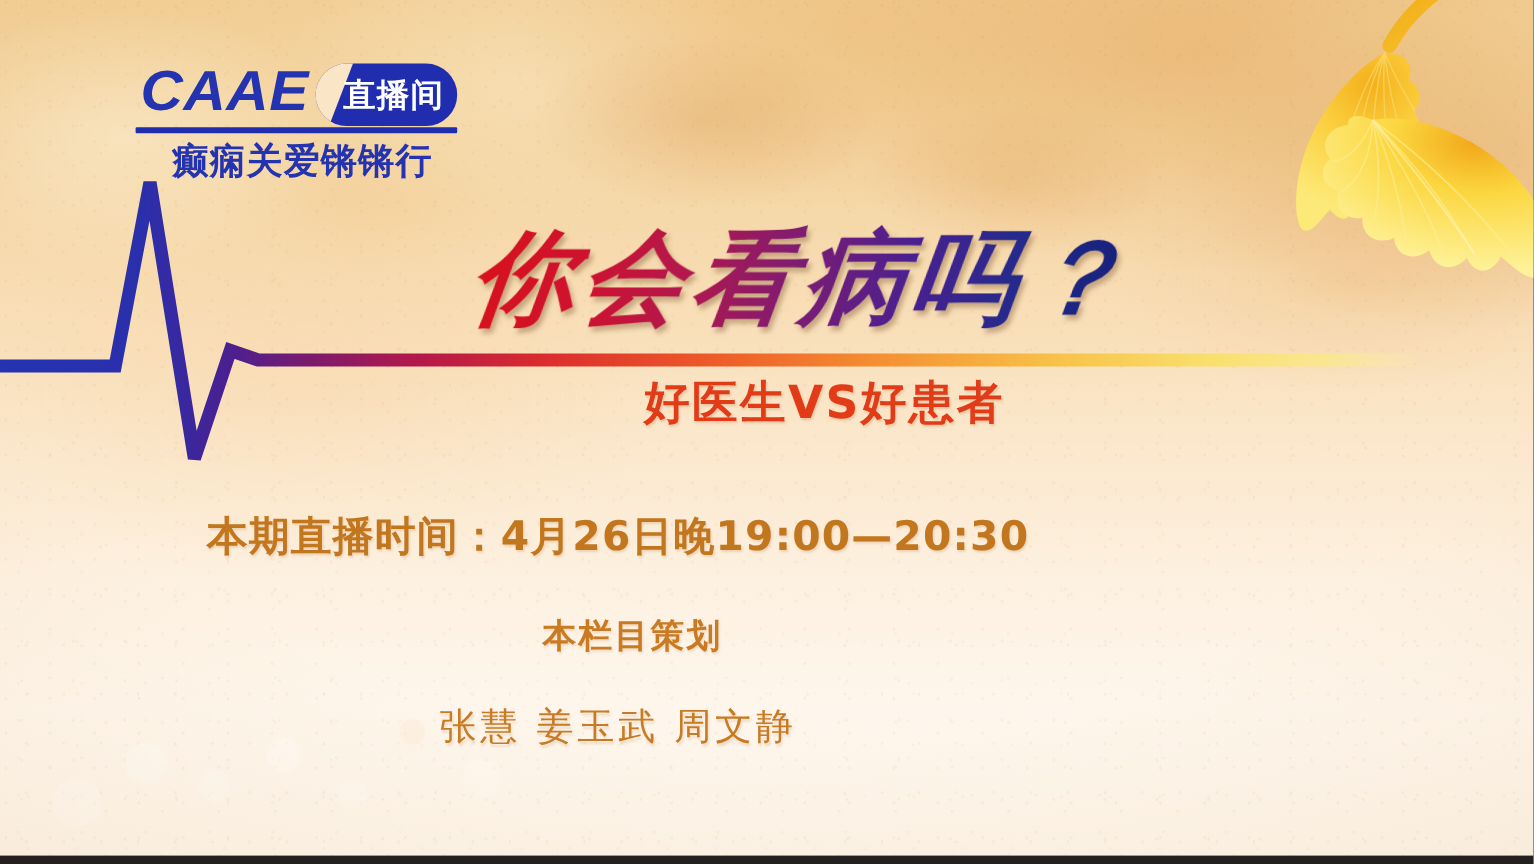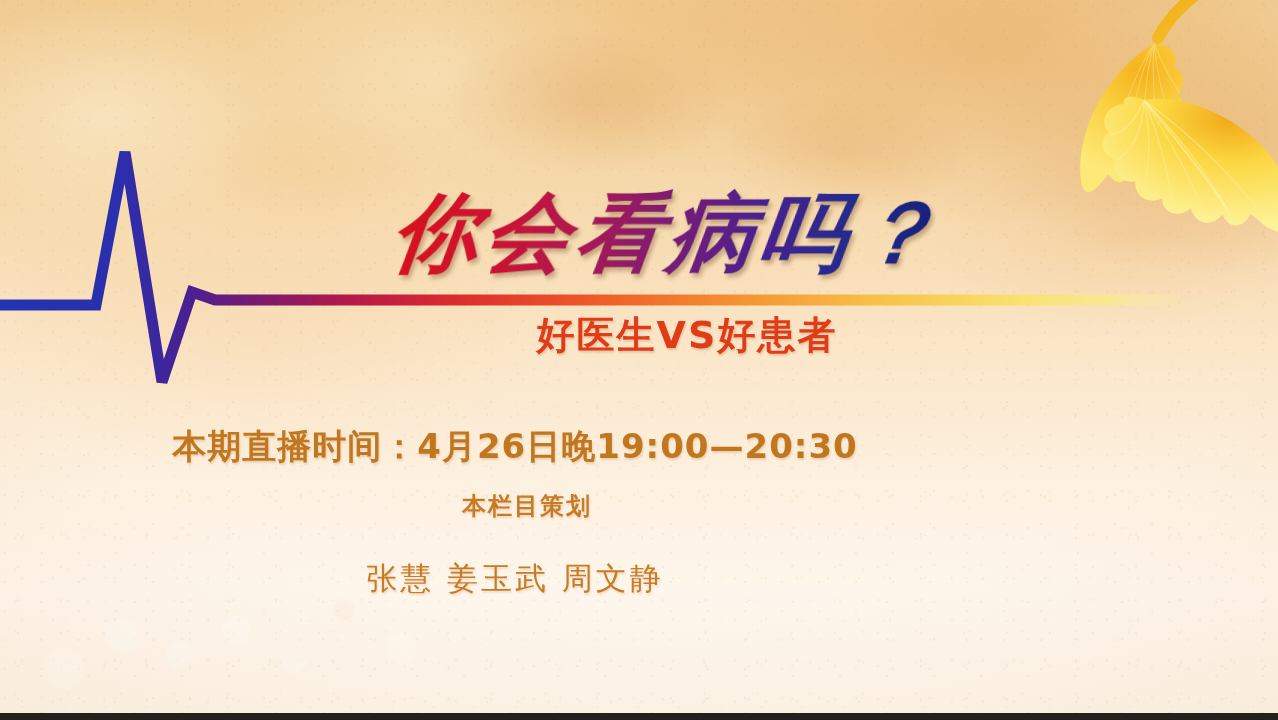--- a/index.html
+++ b/index.html
@@ -155,23 +155,23 @@
 
   
   .info{position:absolute;left:0;top:424px;width:1030px;text-align:center;}
   .info-time{
     font-family:"DejaVu Sans","Liberation Sans",sans-serif;
     font-size:34px;font-weight:700;letter-spacing:1px;
     color:#C2771F;
     text-shadow:1px 2px 2px rgba(160,100,40,.2);
   }
   .info-planner{
-    margin-top:20px;
-    font-family:"DejaVu Sans","Liberation Sans",sans-serif;
-    font-size:24px;font-weight:700;letter-spacing:2px;
+    margin-top:41px;
+    font-family:"DejaVu Sans","Liberation Sans",sans-serif;
+    font-size:28px;font-weight:700;letter-spacing:2px;
     color:#C97B23;
     text-shadow:1px 2px 2px rgba(160,100,40,.18);
     padding-left:24px;
   }
   .info-names{
     margin-top:36px;
     font-family:"DejaVu Sans","Liberation Sans",sans-serif;
     font-size:31px;font-weight:400;letter-spacing:3px;
     color:#C97B23;
     text-shadow:1px 2px 2px rgba(160,100,40,.18);
@@ -255,20 +255,30 @@
             <path d="M0,0 C18,32 30,66 38,96"></path>
           <path d="M0,0 C10,32 12,62 10,82"></path>
             <path d="M0,0 C2,30 -6,52 -20,62"></path>
           <path d="M0,0 C-6,22 -18,36 -30,38"></path>
         </g>
         <path d="M0,0 C24,24 58,56 96,102" stroke="#FFF8C8" stroke-width="2" opacity=".45" fill="none"></path>
       </g>
     </svg>
   </div>
 
+  <div class="logo">
+    <div class="logo-row">
+      <div class="logo-caae">CAAE</div>
+      <div class="logo-pill">
+        <div class="logo-pill-text">直播间</div>
+      </div>
+      <div class="logo-rule"></div>
+    </div>
+    <div class="logo-sub">癫痫关爱锵锵行</div>
+  </div>
 
   <div class="ecg">
     <svg width="1278" height="290" viewBox="0 0 1278 290">
       <defs>
         <linearGradient id="ecgGrad" x1="0" y1="0" x2="1" y2="0">
           <stop offset="0.00" stop-color="#2433B0"></stop>
           <stop offset="0.10" stop-color="#2B2FAC"></stop>
           <stop offset="0.16" stop-color="#4A2090"></stop>
           <stop offset="0.22" stop-color="#7E1A6B"></stop>
           <stop offset="0.29" stop-color="#B3184B"></stop>

